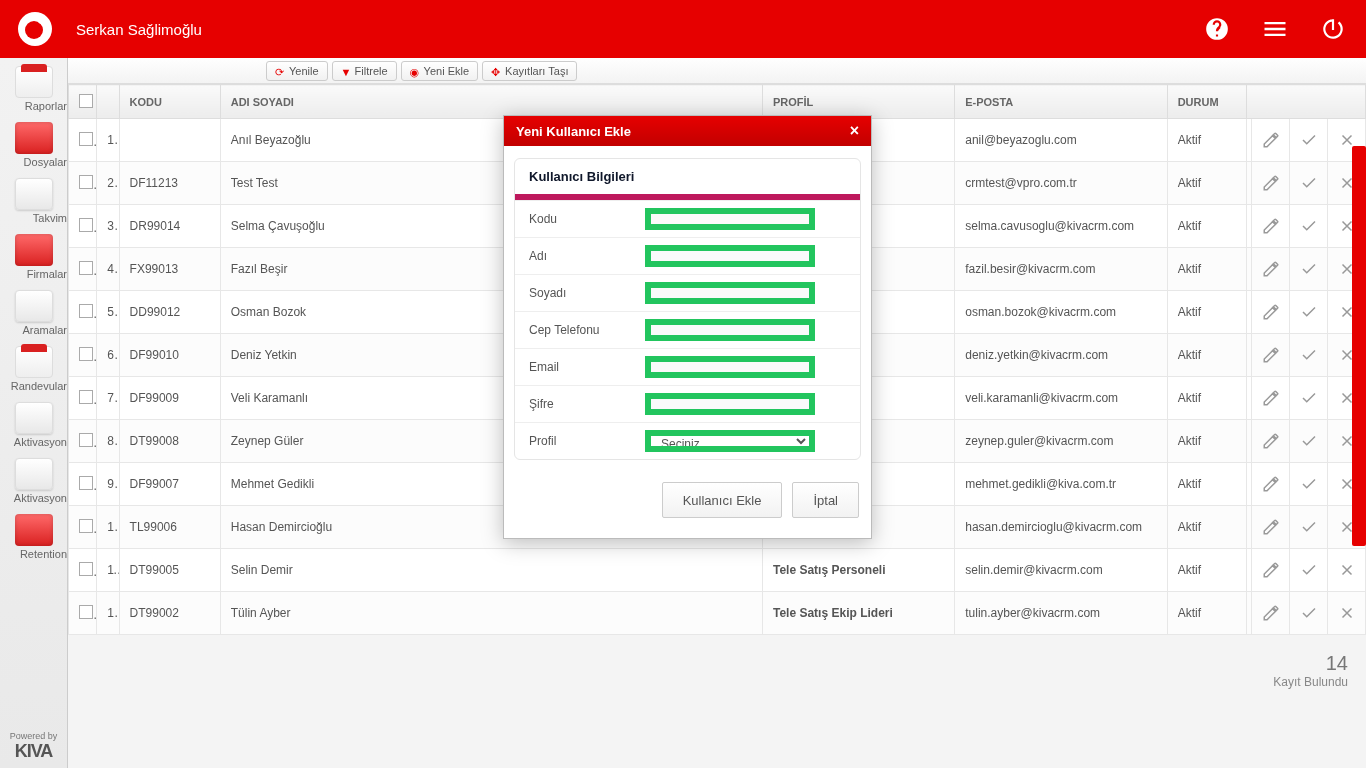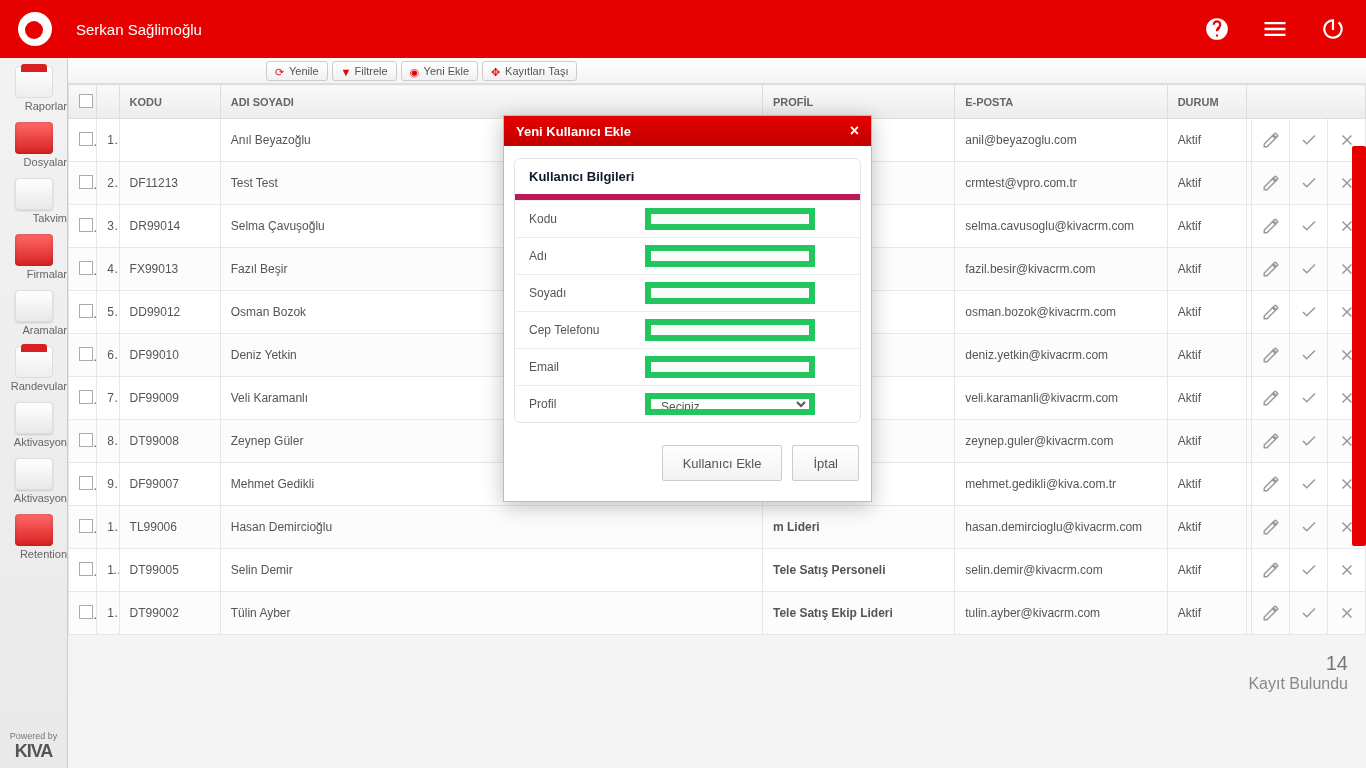--- a/index.html
+++ b/index.html
@@ -134,21 +134,21 @@
     border-left:1px solid #e7e7e7;
     color:#999; cursor:pointer;
   }
   .row-actions svg{width:18px;height:18px;stroke:#999;fill:none;stroke-width:2;}
 
   .footer-count{
     position:absolute; right:18px; bottom:calc(768px - 58px - 26px - 12*42px - 34px - 50px + 0px);
   }
   .footer-count{ position:absolute; right:18px; top: calc(26px + 34px + 12*42px + 4px); text-align:right; color:#888;}
   .footer-count .num{ font-size:20px; color:#777;}
-  .footer-count .lbl{ font-size:16px;}
+  .footer-count .lbl{ font-size:12px;}
 
   .vscroll{
     position:absolute; right:0; top:26px; bottom:0; width:14px;
     background:transparent;
   }
   .vscroll .thumb{position:absolute;right:0;top:36px;width:14px;height:400px;background:#e60000;border-radius:2px;}
 
   
   .modal-mask{
     position:absolute; inset:0;
@@ -668,20 +668,24 @@
         </div>
         <div class="frow">
           <div class="flabel">Cep Telefonu</div>
           <div class="finput"><input type="text" style=""></div>
         </div>
         <div class="frow">
           <div class="flabel">Email</div>
           <div class="finput"><input type="text" style=""></div>
         </div>
         <div class="frow">
+          <div class="flabel">Şifre</div>
+          <div class="finput"><input type="password" style=""></div>
+        </div>
+        <div class="frow">
           <div class="flabel">Profil</div>
           <div class="finput">
             <select>
               <option>Seçiniz</option>
             </select>
           </div>
         </div>
       </div>
     </div>
     <div class="modal-actions">

